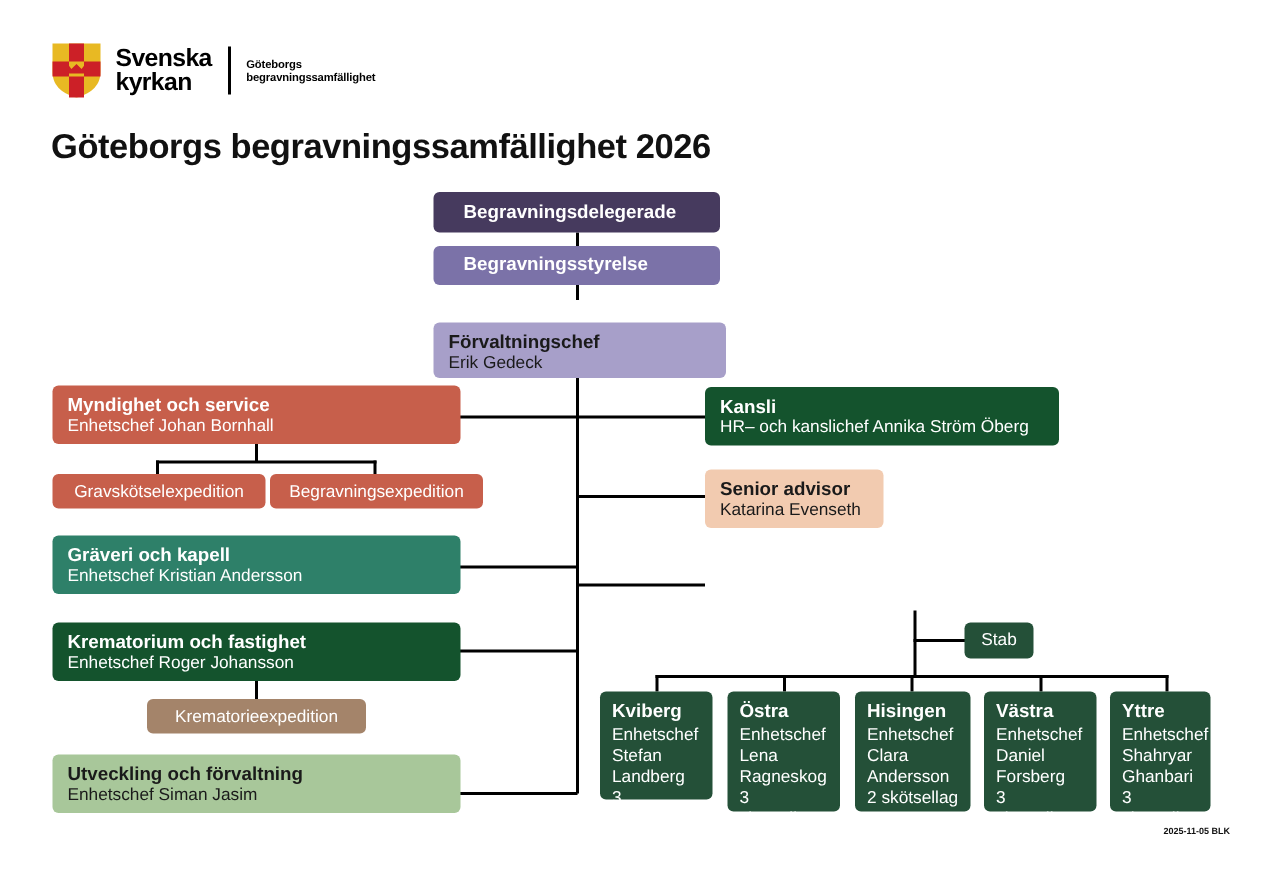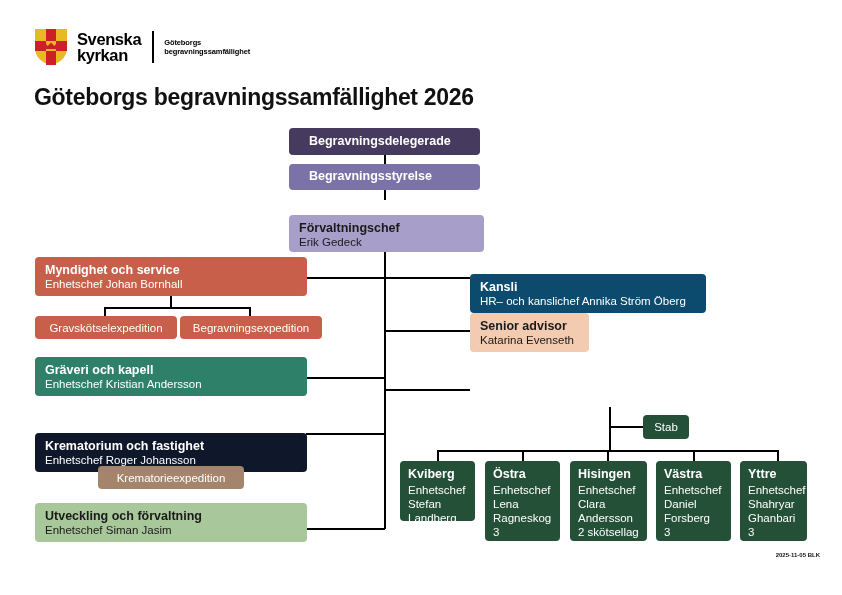--- a/index.html
+++ b/index.html
@@ -142,50 +142,50 @@
 
   <div class="chip" style="left:180px; top:316px; width:142px; height:23px; background:#C75F4B; color:#fff;">
     <span>Begravningsexpedition</span>
   </div>
 
   <div class="node" style="left:35px; top:357px; width:272px; height:39px; background:#2E8069; color:#fff;">
     <span class="t1">Gräveri och kapell</span>
     <span class="t2">Enhetschef Kristian Andersson</span>
   </div>
 
-  <div class="node" style="left:35px; top:433px; width:272px; height:39px; background:#0f172a; color:#fff;">
+  <div class="node" style="left:35px; top:415px; width:272px; height:39px; background:#14532d; color:#fff;">
     <span class="t1">Krematorium och fastighet</span>
     <span class="t2">Enhetschef Roger Johansson</span>
   </div>
 
   <div class="chip" style="left:98px; top:466px; width:146px; height:23px; background:#A4846A; color:#fff;text-align:center;">
     <span>Krematorieexpedition</span>
   </div>
 
   <div class="node" style="left:35px; top:503px; width:272px; height:39px; background:#A8C79A; color:#1a1a1a;">
     <span class="t1">Utveckling och förvaltning</span>
     <span class="t2">Enhetschef Siman Jasim</span>
   </div>
 
-  <div class="node" style="left:470px; top:258px; width:236px; height:39px; background:#0c4a6e; color:#fff;margin-top:16px;">
+  <div class="node" style="left:470px; top:258px; width:236px; height:39px; background:#14532d; color:#fff;">
     <span class="t1">Kansli</span>
     <span class="t2">HR– och kanslichef Annika Ström Öberg</span>
   </div>
 
   <div class="node" style="left:470px; top:313px; width:119px; height:39px; background:#F2CBB0; color:#1a1a1a;">
     <span class="t1">Senior advisor</span>
     <span class="t2">Katarina Evenseth</span>
   </div>
 
 
   <div class="chip" style="left:643px; top:415px; width:46px; height:24px; background:#245038; color:#fff;">
     <span>Stab</span>
   </div>
 
-  <div class="district" style="left:400px; top:461px; width:75px; height:60px; background:#245038; color:#fff;">
+  <div class="district" style="left:400px; top:461px; width:75px; height:72px; background:#245038; color:#fff;">
     <span class="d-name">Kviberg</span>
     <span class="d-line">Enhetschef</span>
     <span class="d-line">Stefan</span>
     <span class="d-line">Landberg</span>
     <span class="d-line">3 skötsellag</span>
   </div>
 
   <div class="district" style="left:485px; top:461px; width:75px; height:80px; background:#245038; color:#fff;">
     <span class="d-name">Östra</span>
     <span class="d-line">Enhetschef</span>

